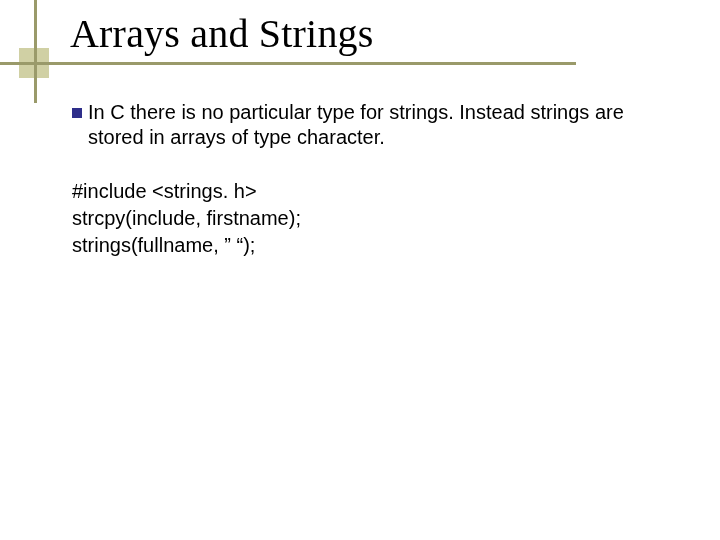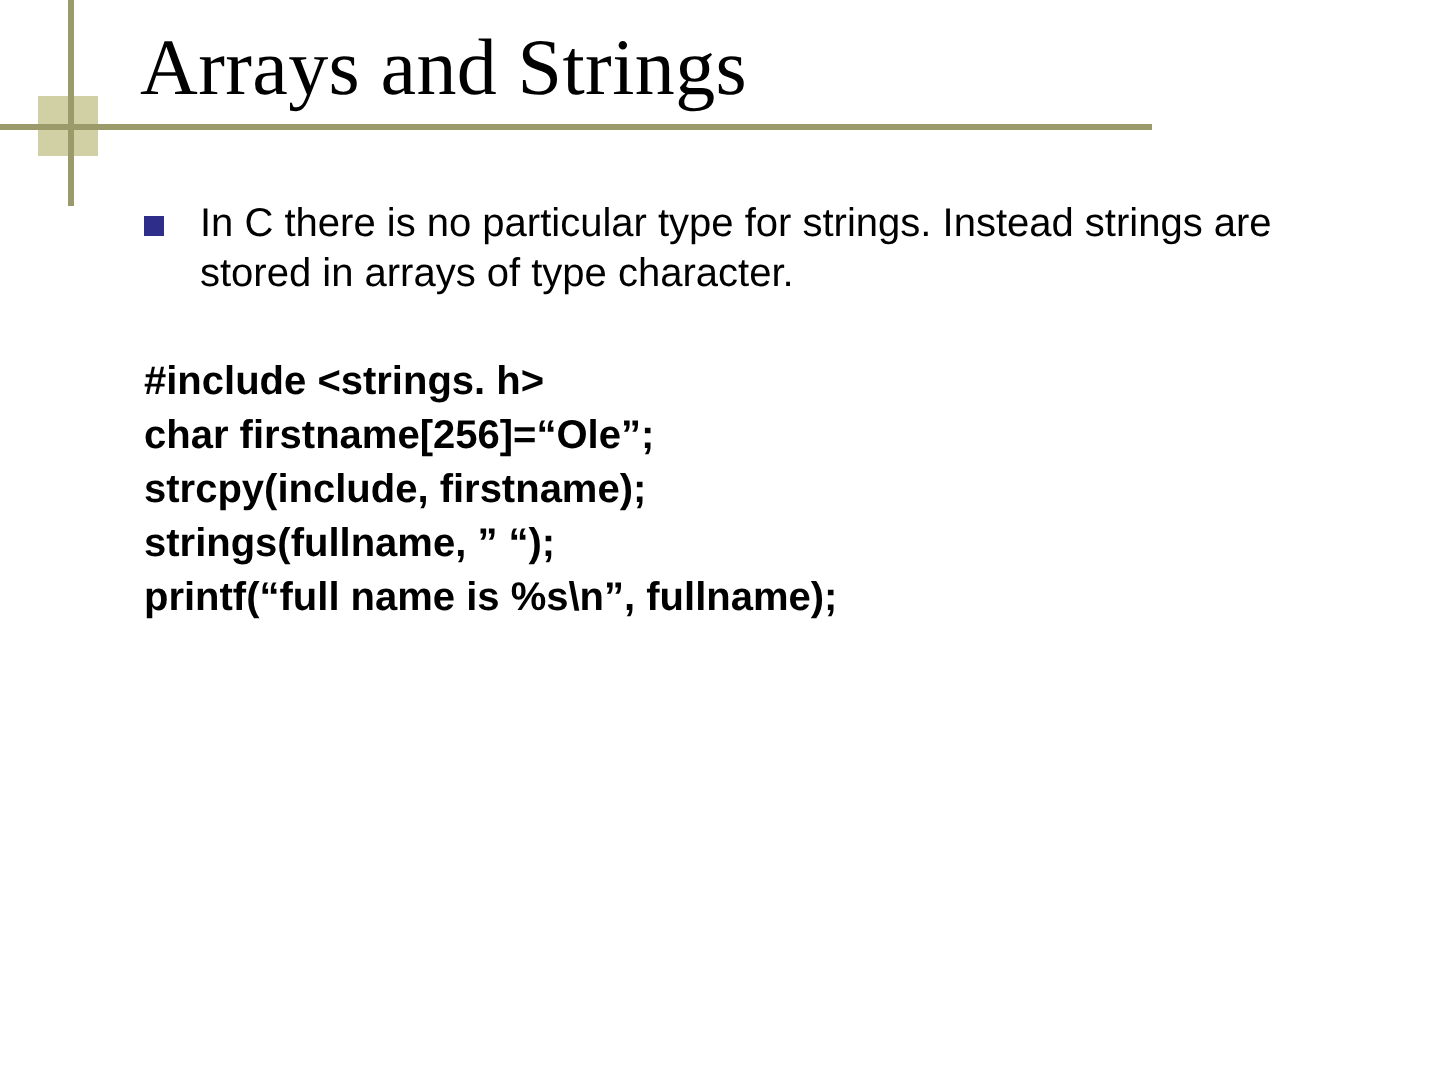--- a/index.html
+++ b/index.html
@@ -59,37 +59,36 @@
     position: absolute;
     left: 72px;
     top: 100px;
     width: 600px;
     font-size: 20px;
     line-height: 1.25;
   }
   .bullet-row {
     display: flex;
     align-items: flex-start;
-    gap: 18px;
+    gap: 6px;
     margin-bottom: 28px;
   }
   .bullet-icon {
     flex: 0 0 auto;
     width: 10px;
     height: 10px;
     background: #2e2e8a;
     margin-top: 8px;
   }
   .bullet-text {
     flex: 1 1 auto;
   }
   .code-block {
     margin-left: 0;
     margin-top: 6px;
-    font-weight: bold;
   }
   .code-line {
     font-family: Verdana, Geneva, sans-serif;
     font-size: 20px;
     line-height: 1.35;
     white-space: pre;
   }
 </style>
 </head>
 <body>
@@ -105,20 +104,18 @@
   </div>
 
   <div class="body">
     <div class="bullet-row">
       <div class="bullet-icon"></div>
       <div class="bullet-text">In C there is no particular type for strings. Instead strings are stored in arrays of type character.</div>
     </div>
 
     <div class="code-block">
       <div class="code-line">#include &lt;strings. h&gt;</div>
-      <div class="code-line">char firstname[256]=“Ole”;</div>
       <div class="code-line">strcpy(include, firstname);</div>
       <div class="code-line">strings(fullname, ” “);</div>
-      <div class="code-line">printf(“full name is %s\n”, fullname);</div>
     </div>
   </div>
 
 </div>
 
 </body></html>

